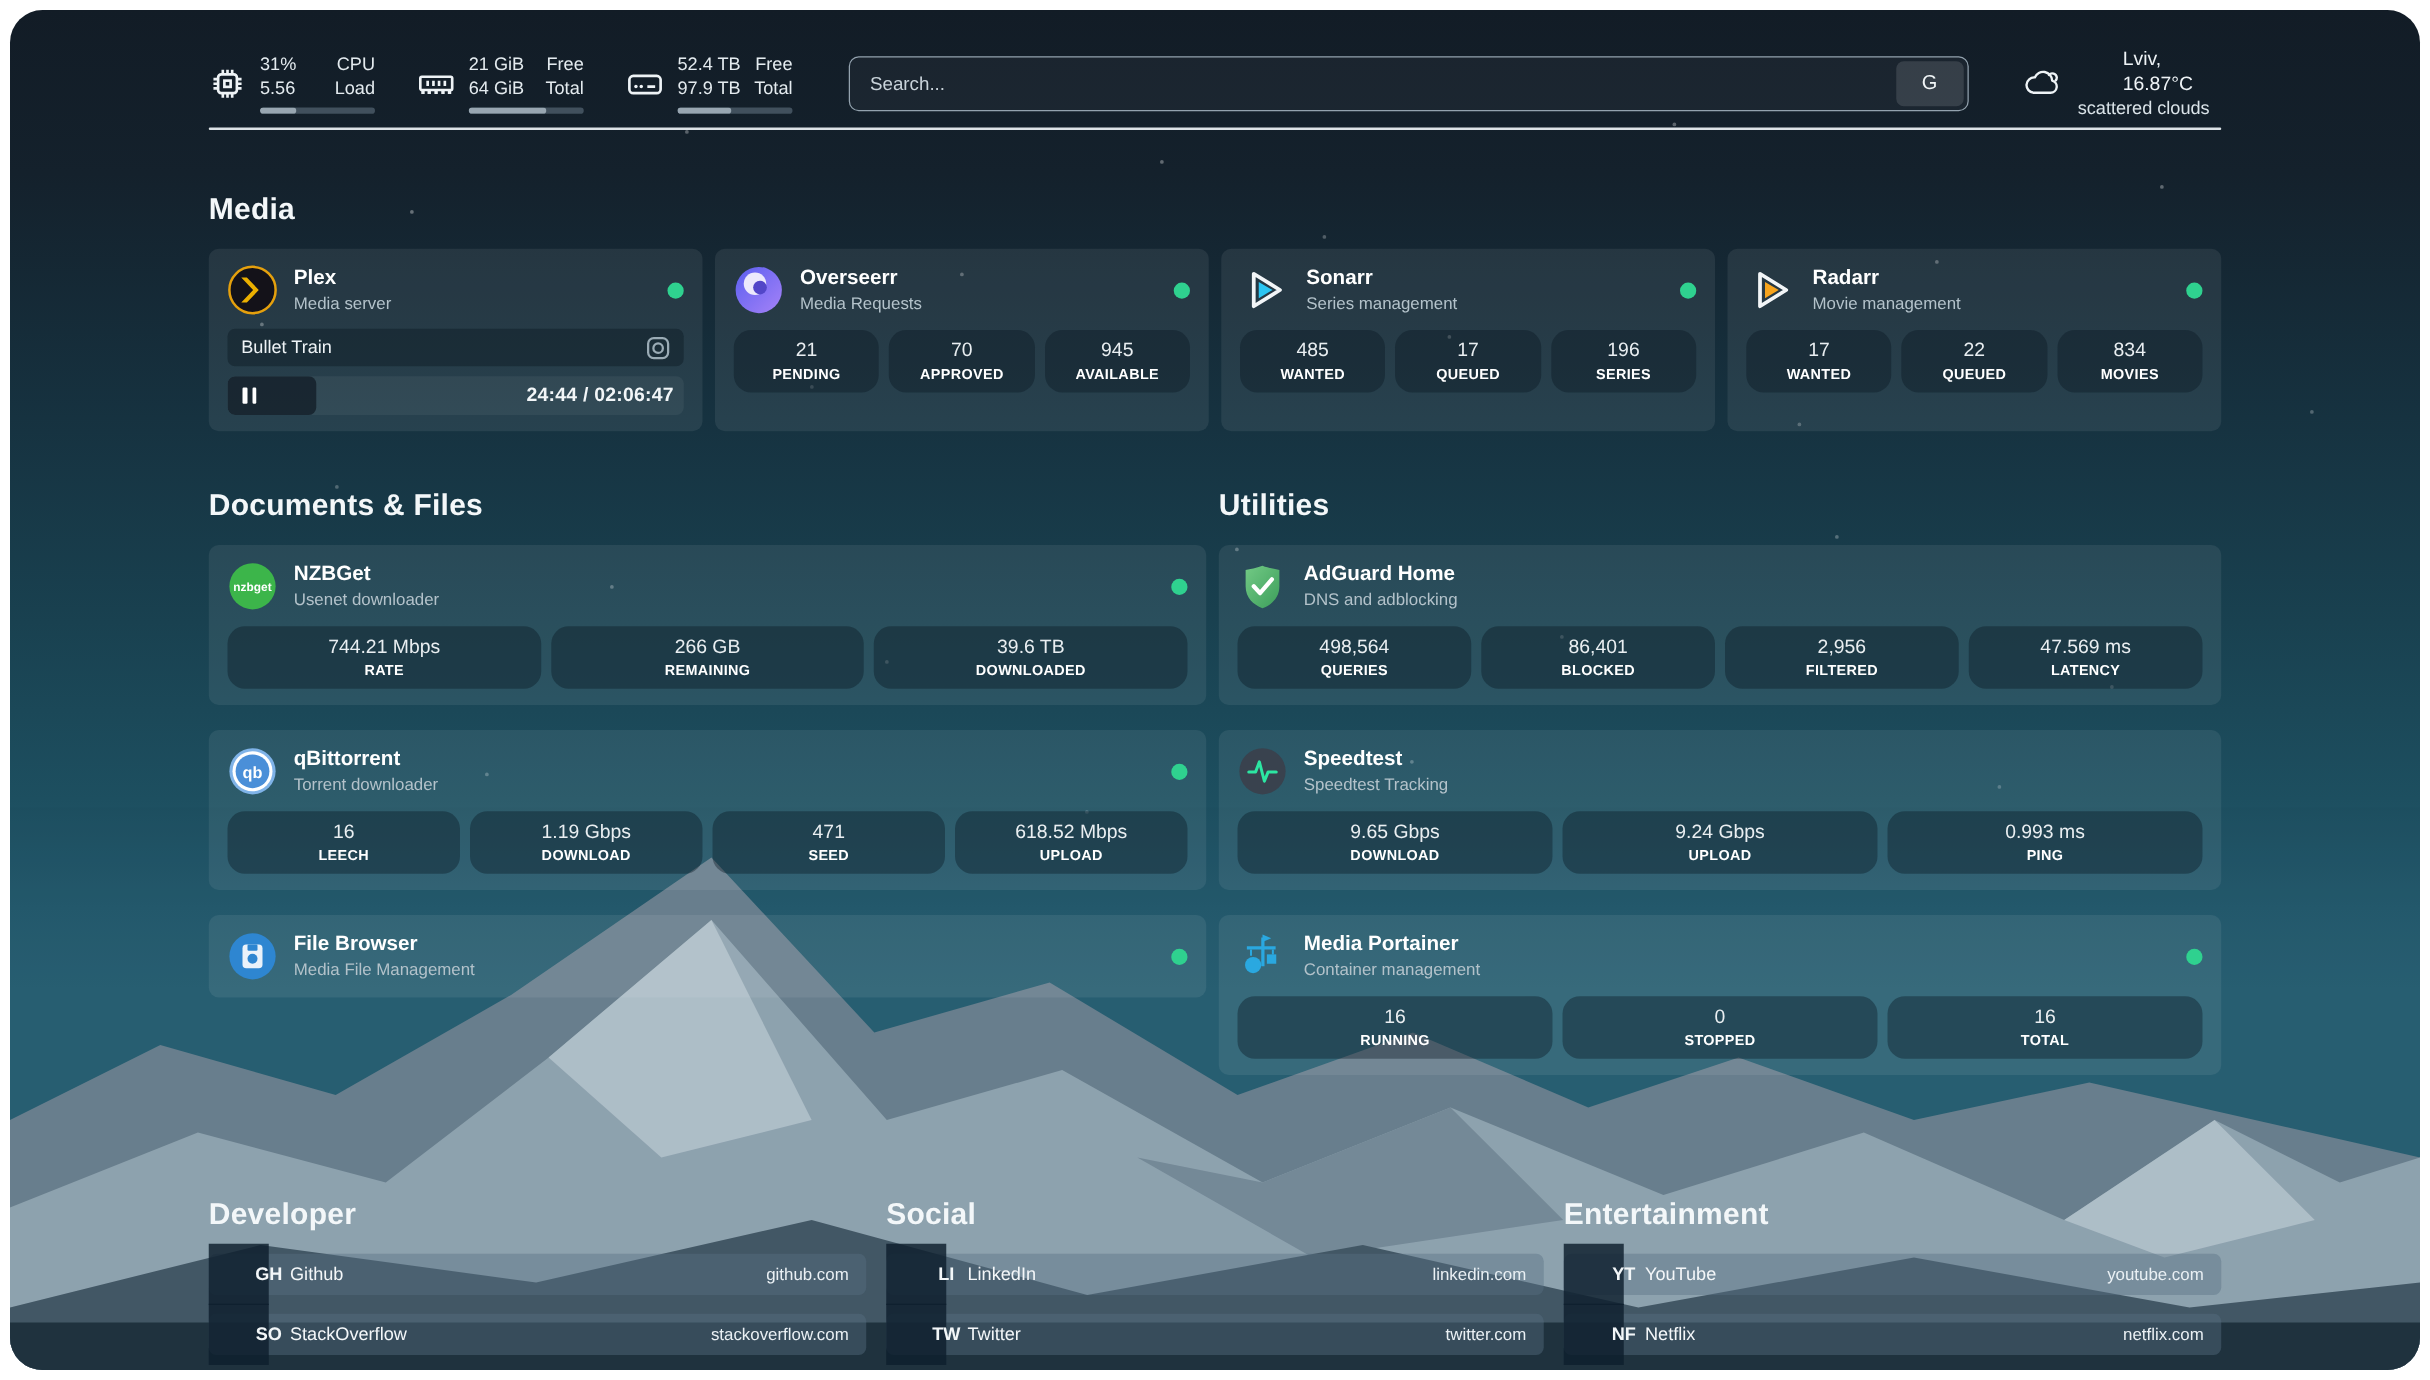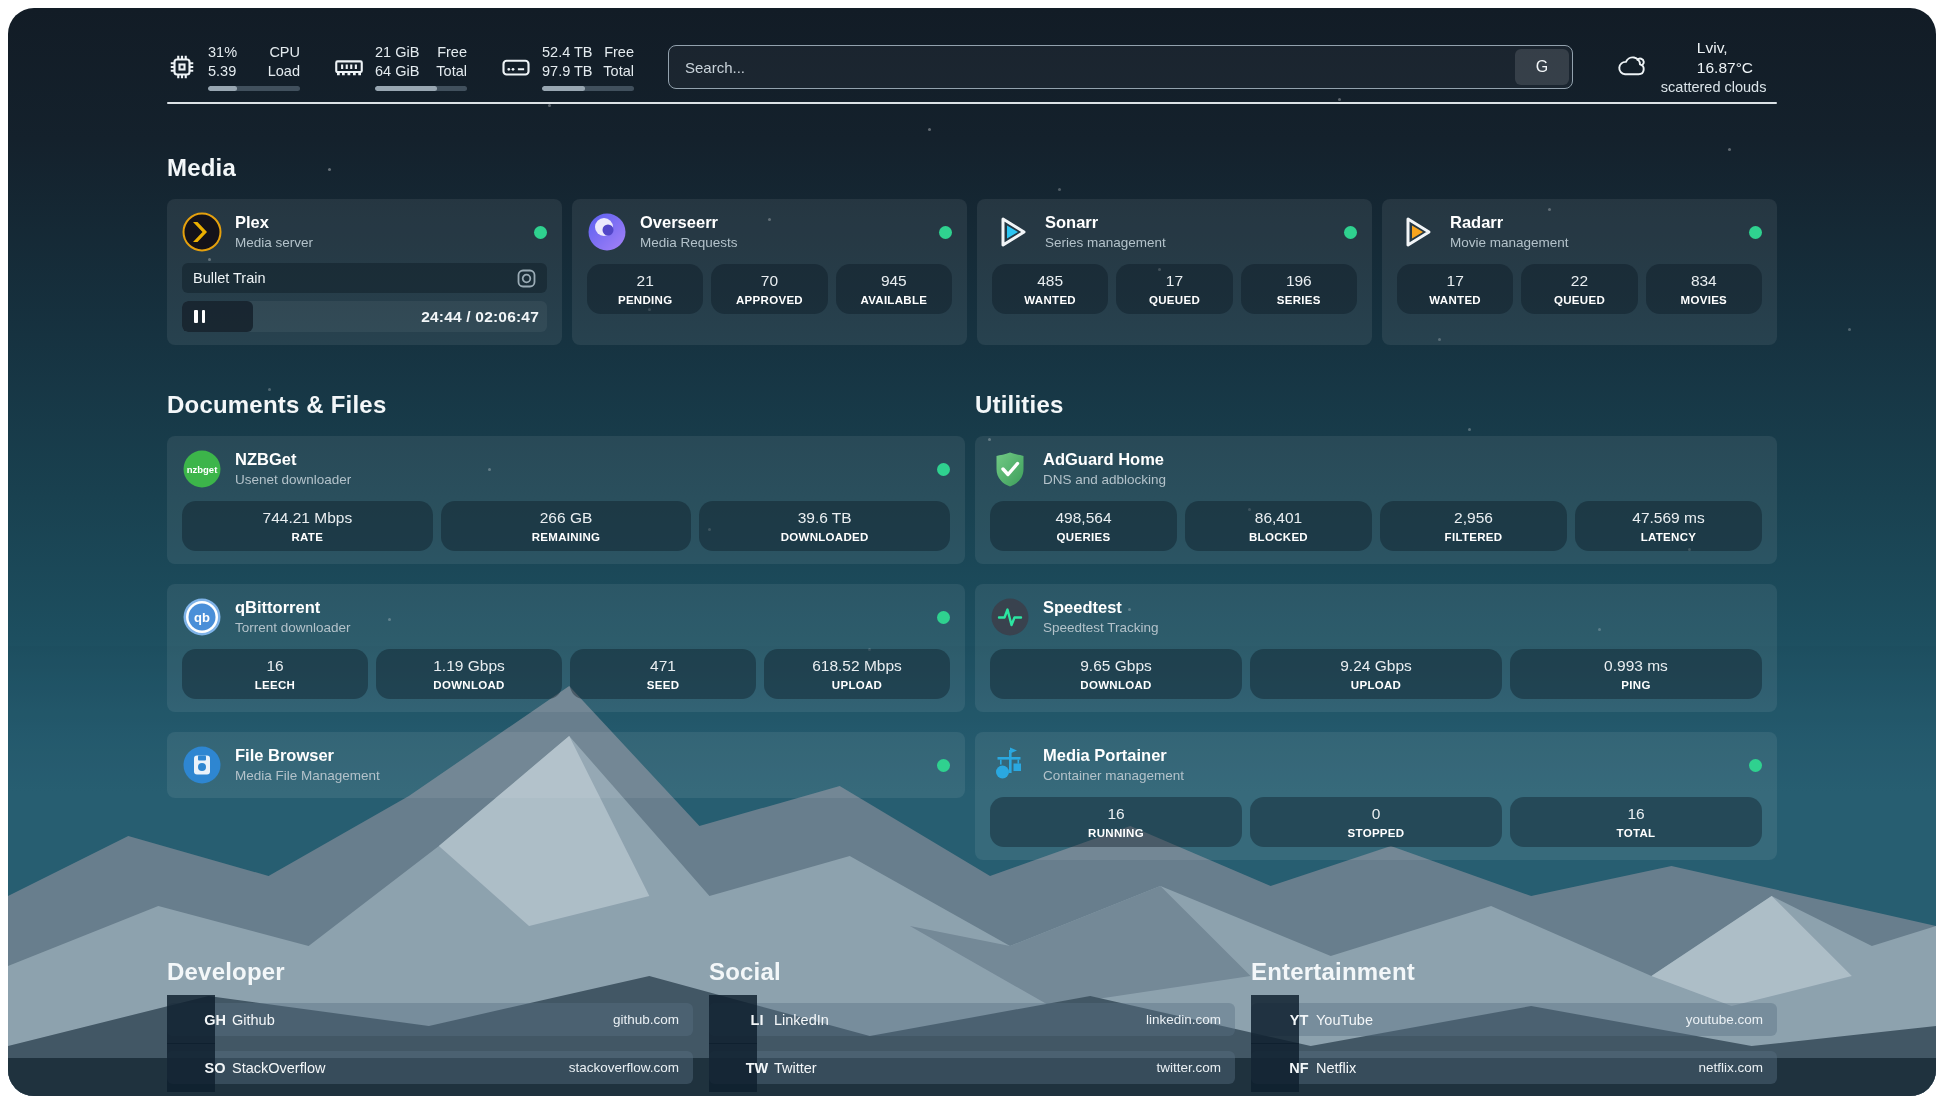--- a/index.html
+++ b/index.html
@@ -27,21 +27,21 @@
   .topbar { display:flex; align-items:center; padding-top:28px; height:90px; }
   .sys-widget { display:flex; align-items:center; gap:11px; margin-right:34px; }
   .sys-icon { width:30px; height:30px; flex:0 0 auto; color:#eef3f6; }
   .sys-body { display:flex; flex-direction:column;justify-content:flex-end; }
   .sys-rows { display:flex; justify-content:space-between; width:92px; gap:10px; }
   .sys-col { display:flex; flex-direction:column; font-size:14.5px; line-height:19px; color:#e4ebef; font-weight:500; }
   .sys-col.right { text-align:right; }
   .sys-bar { margin-top:5px; width:92px; height:5px; border-radius:3px; background:#41505d; overflow:hidden; }
   .sys-bar-fill { height:100%; background:#98a6b1; border-radius:3px; }
 
-  .searchbar { position:relative; margin-left:0; width:984px; height:44px; border:1.5px solid #93a2ae; border-radius:8px;
+  .searchbar { position:relative; margin-left:11px; width:984px; height:44px; border:1.5px solid #93a2ae; border-radius:8px;
     background:rgba(255,255,255,0.035); display:flex; align-items:center; }
   .searchbar input { flex:1; height:100%; background:transparent; border:none; outline:none; color:#e8eef2;
     font-size:15px; padding:0 16px; font-family:"Liberation Sans", sans-serif; }
   .searchbar input::placeholder { color:#c9d3da; opacity:1; }
   .search-provider { position:absolute; right:3px; top:3px; bottom:3px; width:54px; border-radius:6px;
     background:rgba(255,255,255,0.12); color:#f2f6f8; font-size:16px; font-weight:500;
     display:flex; align-items:center; justify-content:center; cursor:pointer; }
 
   .weather { display:flex; align-items:center; gap:13px; margin-left:42px; color:#eef3f6; }
   .weather-icon { width:36px; height:36px; }
@@ -126,21 +126,21 @@
         <div class="sys-widget">
           <svg class="sys-icon" viewBox="0 0 24 24" fill="none" stroke="currentColor" stroke-width="1.7">
             <rect x="6" y="6" width="12" height="12" rx="2"></rect>
               <rect x="10" y="10" width="4" height="4"></rect>
             <path d="M9 6V3M12 6V3M15 6V3M9 21v-3M12 21v-3M15 21v-3M6 9H3M6 12H3M6 15H3M21 9h-3M21 12h-3M21 15h-3"></path>
           </svg>
           <div class="sys-body">
             <div class="sys-rows">
               <div class="sys-col">
                 <span>31%</span>
-                <span>5.39</span>
+                <span>5.56</span>
               </div>
               <div class="sys-col right">
                 <span>CPU</span>
                 <span>Load</span>
               </div>
             </div>
             <div class="sys-bar">
               <div class="sys-bar-fill" style="width: 31%;"></div>
             </div>
           </div>

